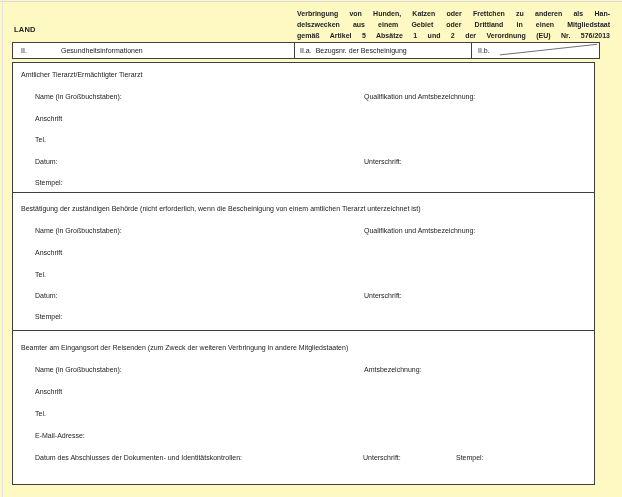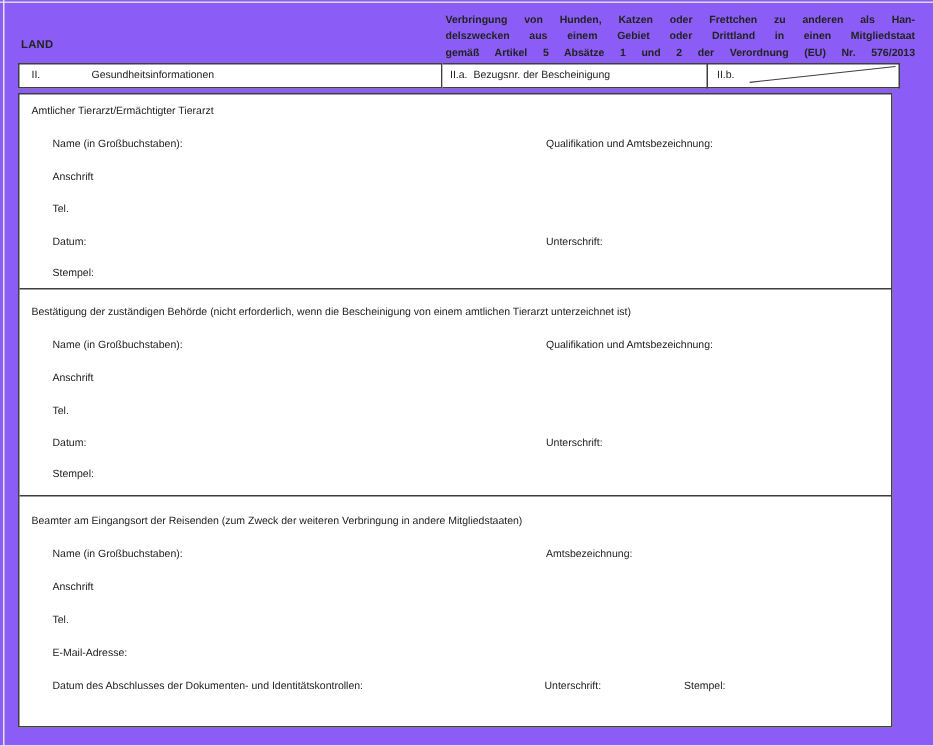--- a/index.html
+++ b/index.html
@@ -4,21 +4,21 @@
 <style>
   html, body {
     margin: 0;
     padding: 0;
     background: #ffffff;
   }
   .page {
     position: relative;
     width: 622px;
     height: 497px;
-    background: #8b5cf6;
+    background: #fef9c3;
     font-family: "Liberation Sans", "DejaVu Sans", sans-serif;
     color: #222222;
     font-size: 7px;
     overflow: hidden;
   }
   .scan-edge-top {
     position: absolute;
     left: 0; top: 1px;
     width: 622px; height: 1px;
     background: #d9d9d9;

